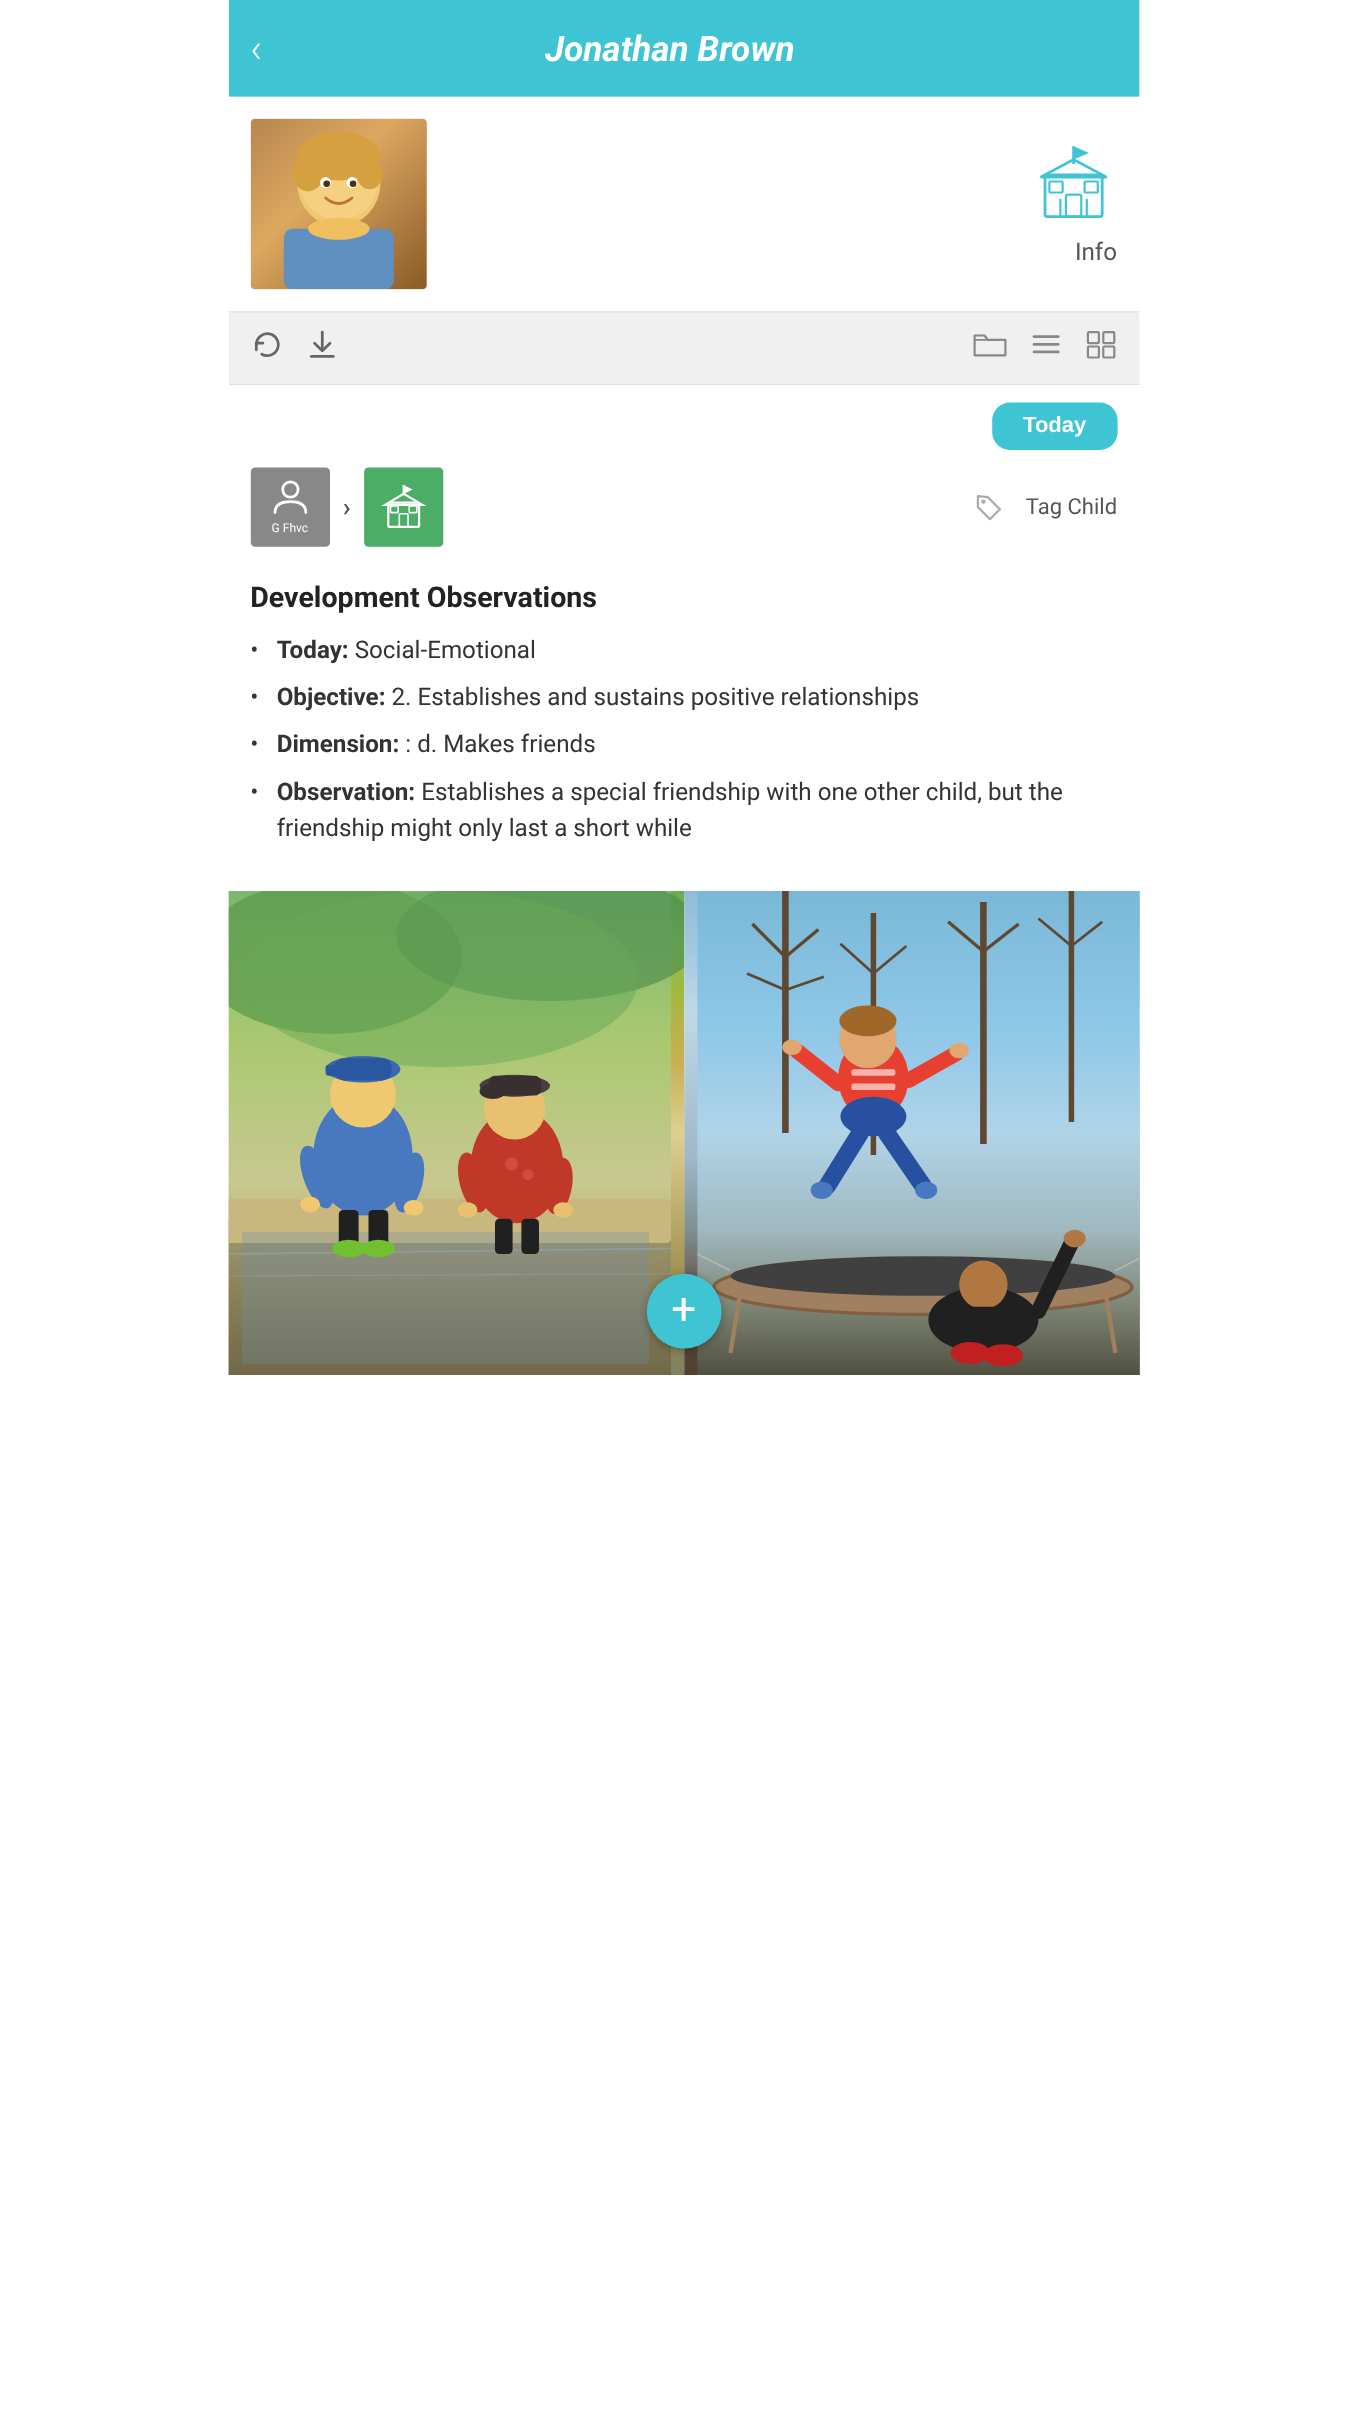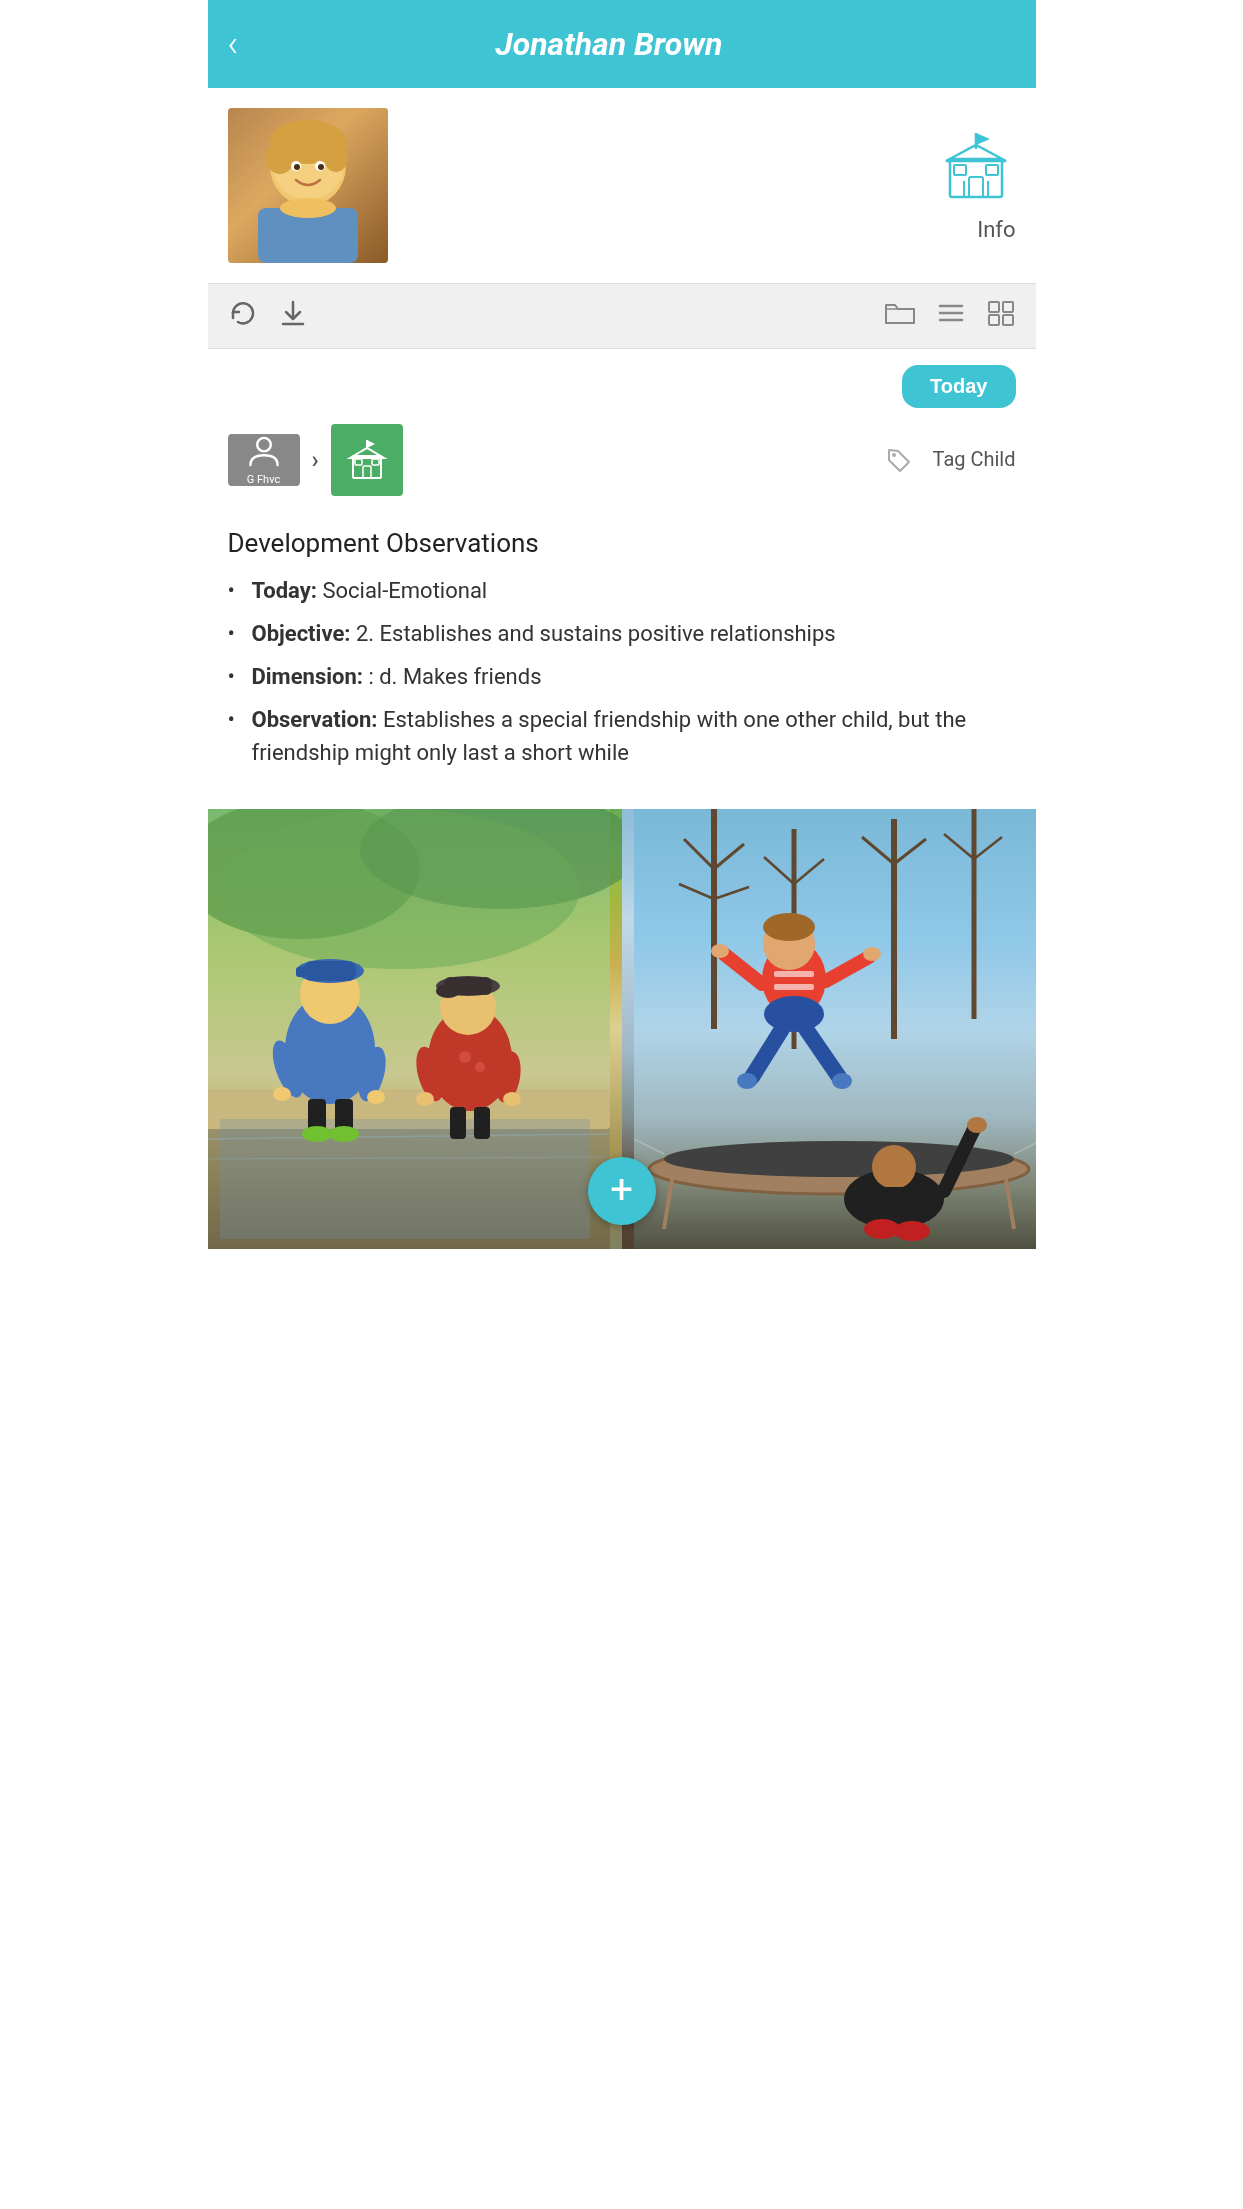--- a/index.html
+++ b/index.html
@@ -123,21 +123,21 @@
 
     
     .tag-row {
       display: flex;
       align-items: center;
       margin-bottom: 32px;
       gap: 12px;
     }
     .group-badge {
       width: 72px;
-      height: 52px;
+      height: 72px;
       background: #888;
       border-radius: 4px;
       display: flex;
       flex-direction: column;
       align-items: center;
       justify-content: center;
       color: #fff;
       font-size: 12px;
       gap: 4px;
     }
@@ -185,21 +185,21 @@
       text-align: right;
       line-height: 1.3;
     }
 
     
     .dev-obs {
       margin-bottom: 24px;
     }
     .dev-obs-title {
       font-size: 26px;
-      font-weight: 400;
+      font-weight: 700;
       color: #222;
       margin-bottom: 16px;
     }
     .obs-list {
       list-style: none;
       padding: 0;
     }
     .obs-list li {
       font-size: 22px;
       color: #333;

